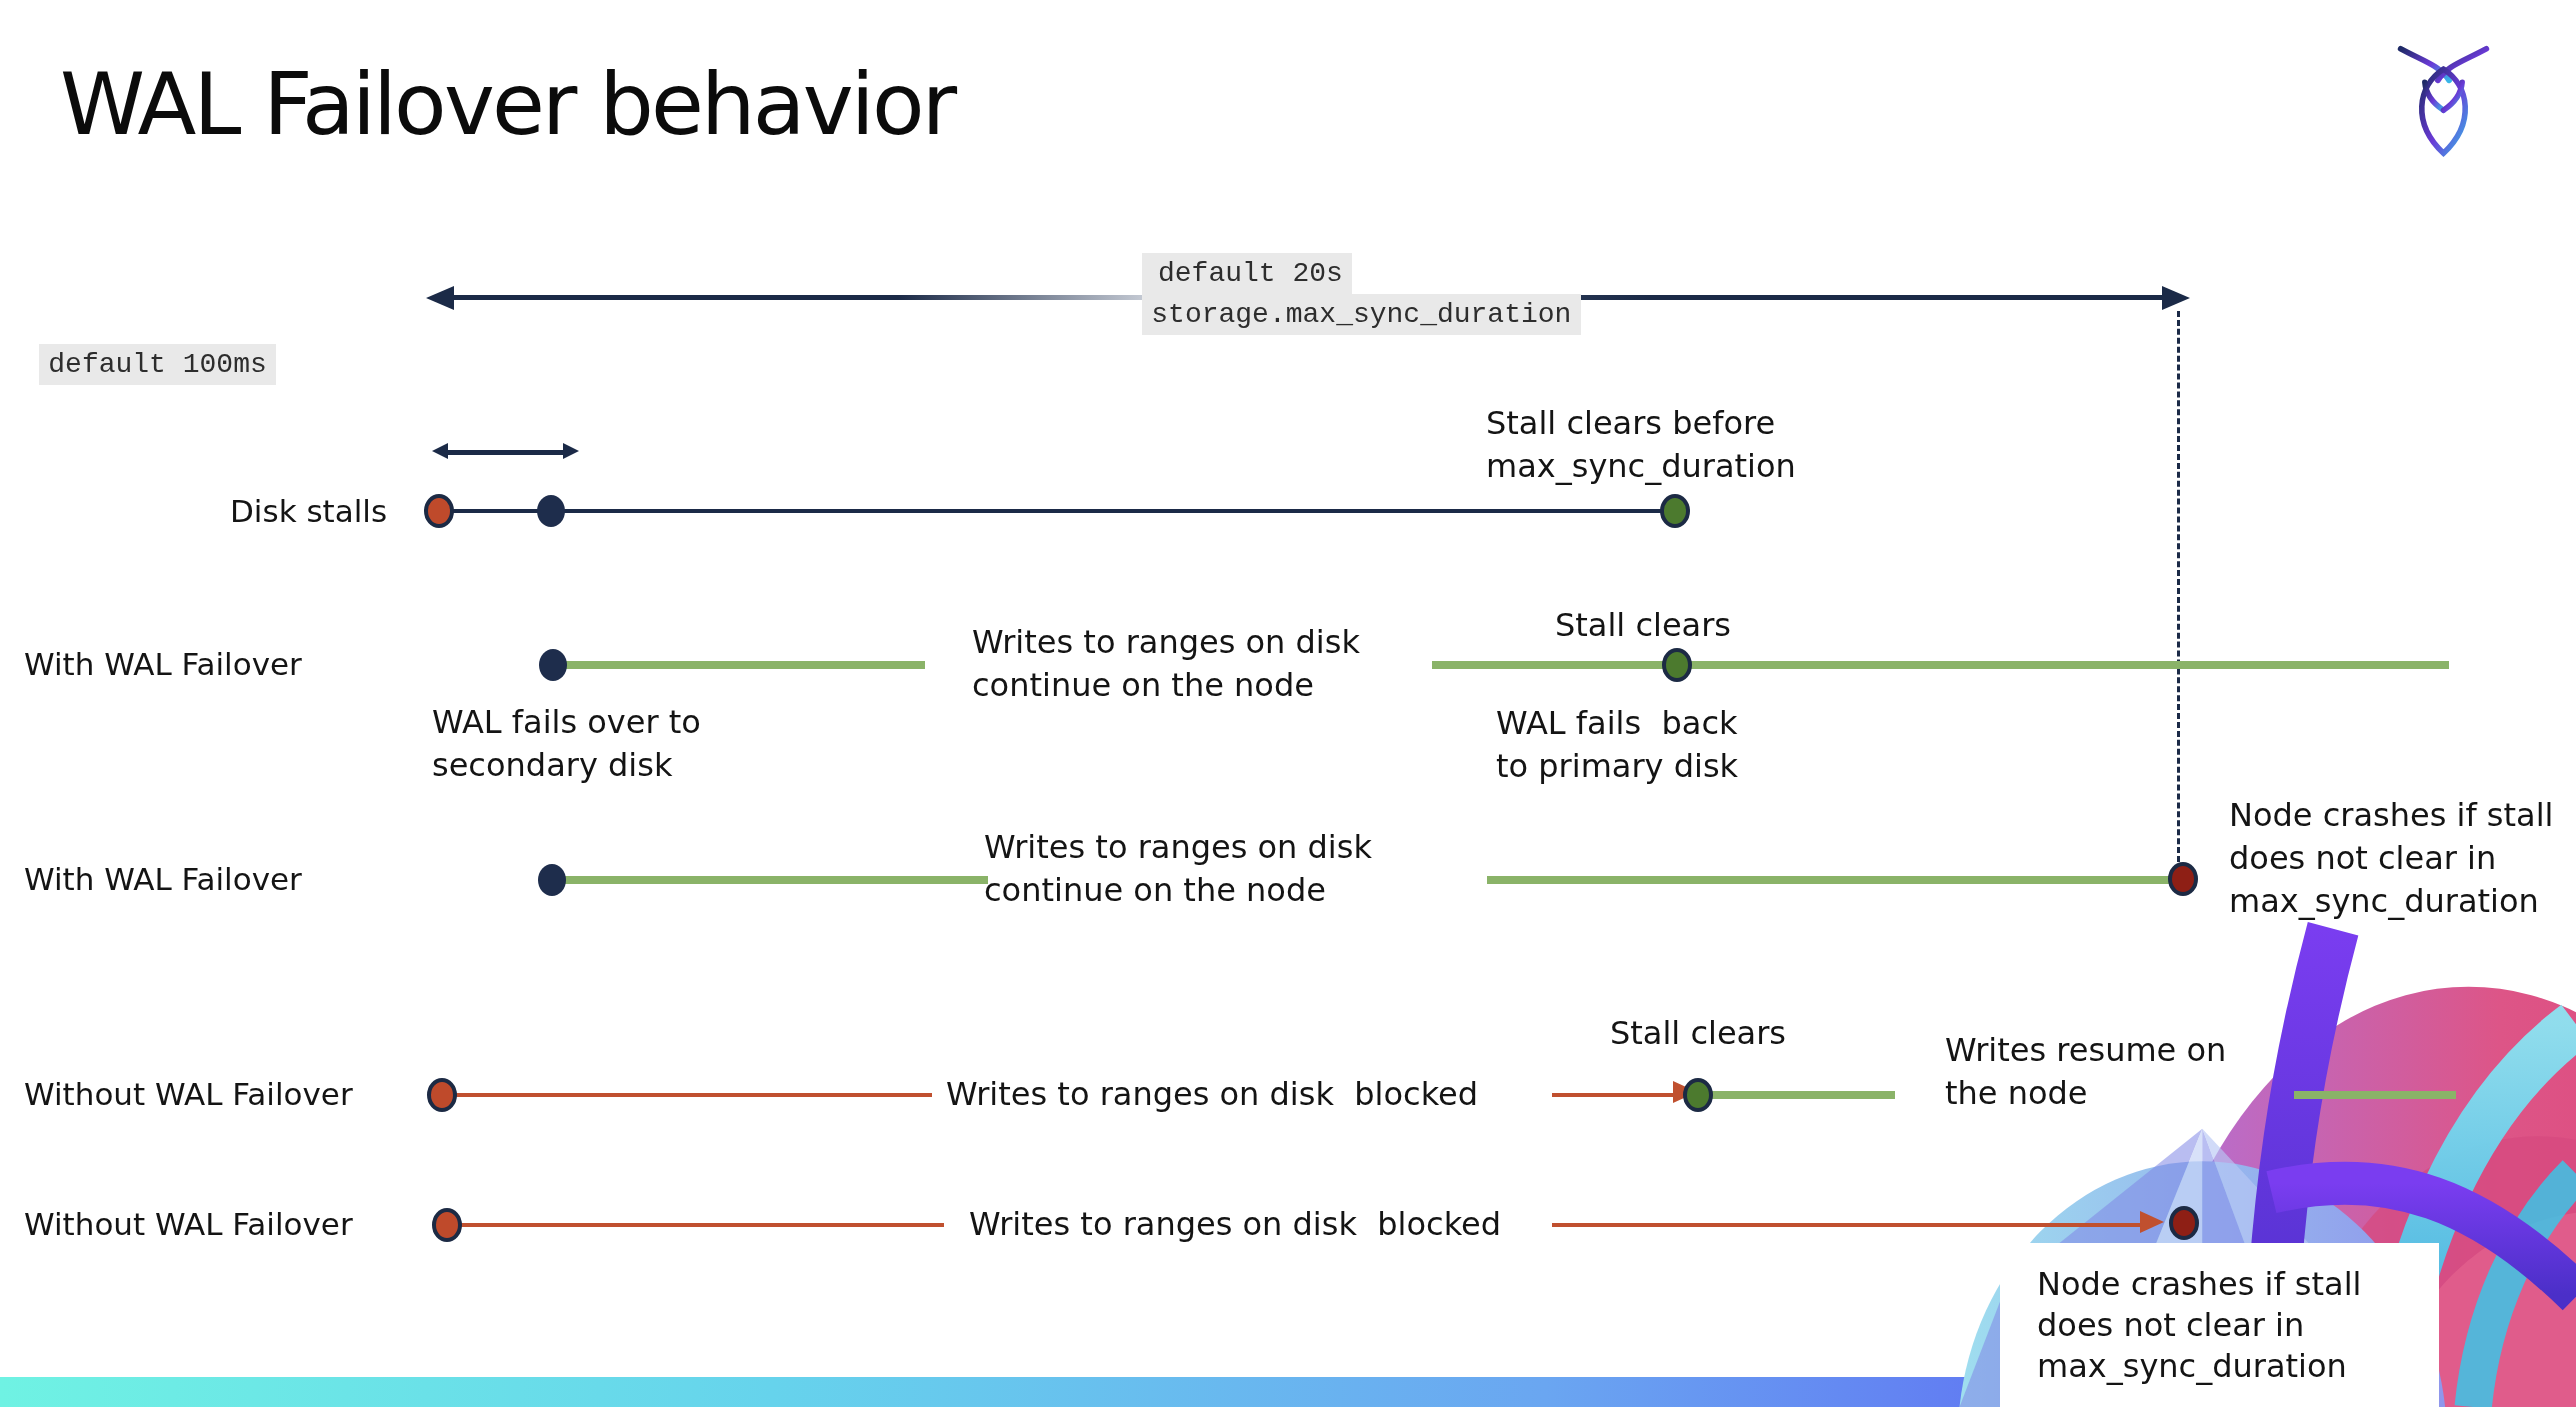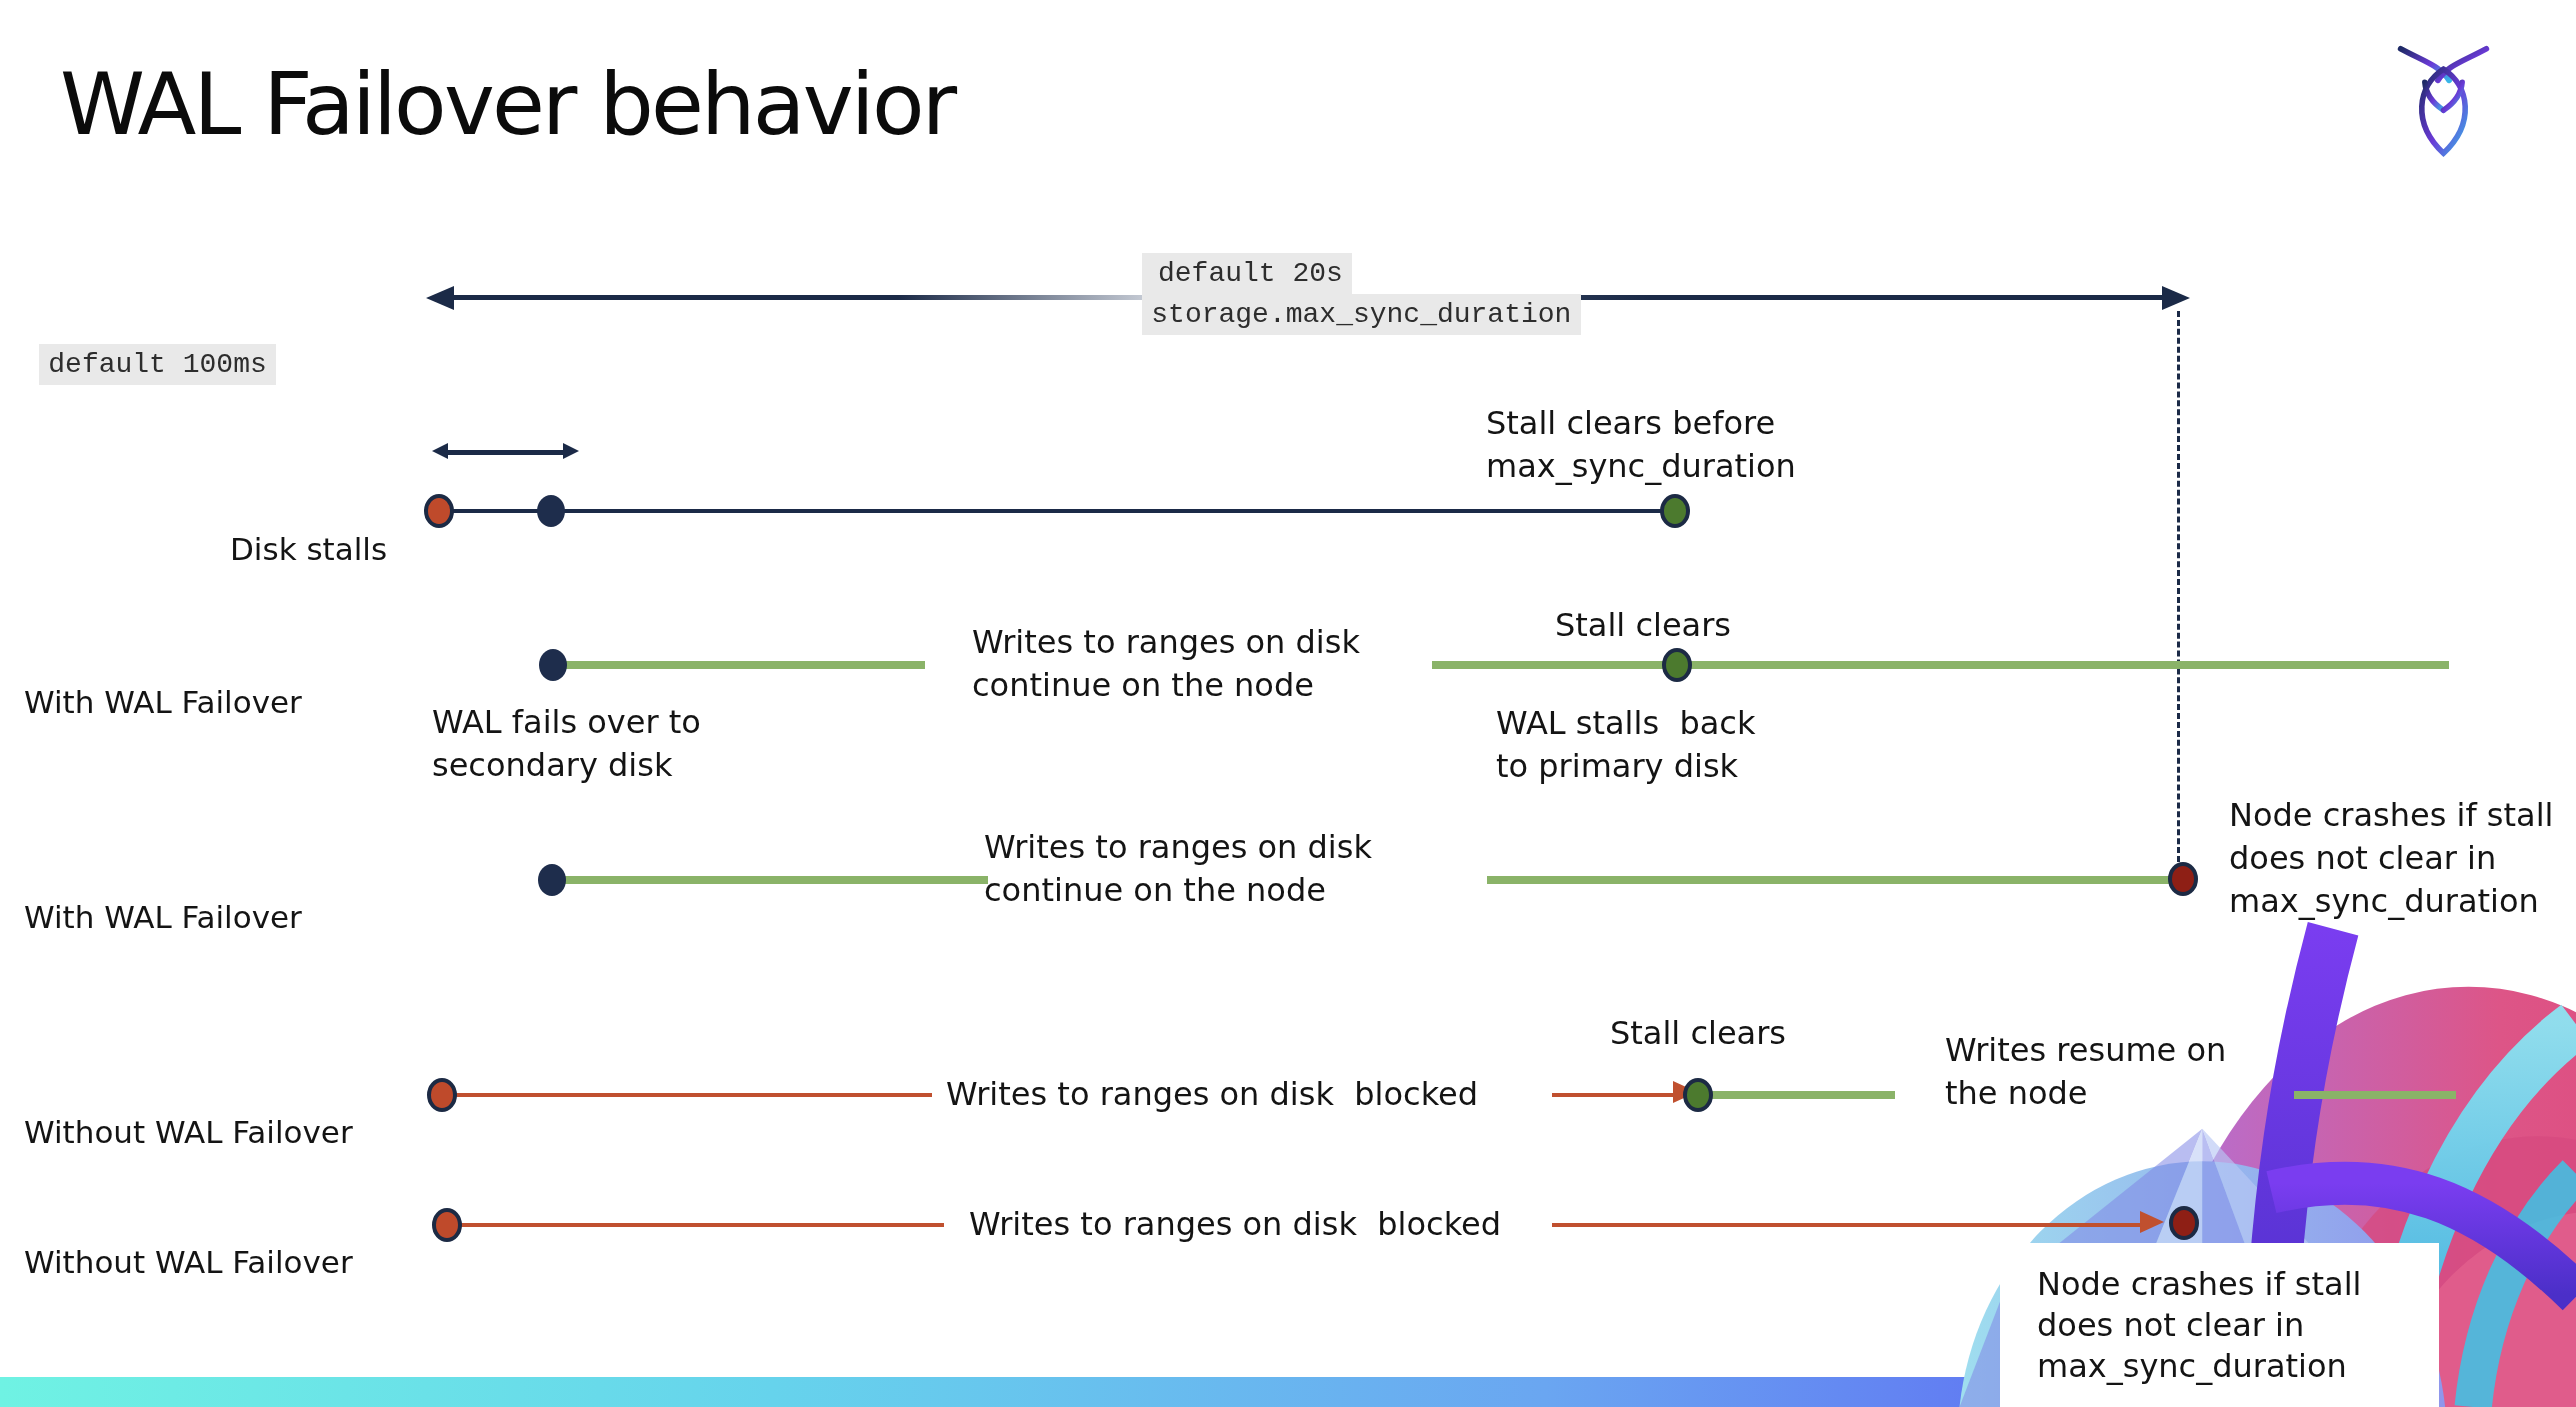--- a/index.html
+++ b/index.html
@@ -6,21 +6,21 @@
   #canvas{position:relative;width:2576px;height:1408px;background:#ffffff;overflow:hidden;
           font-family:"DejaVu Sans","Liberation Sans",sans-serif;color:#141414;}
 
   .title{position:absolute;left:60px;top:54px;font-size:86px;font-weight:400;
          letter-spacing:-2.8px;color:#0b0b0b;white-space:pre;}
 
   .chip{position:absolute;background:#e9e9e9;color:#2d2d2d;
         font-family:"Liberation Mono","DejaVu Sans Mono",monospace;
         font-size:28px;line-height:41px;padding:0 9.3px;white-space:pre;z-index:3;}
 
-  .rowlabel{position:absolute;font-size:31px;line-height:37px;color:#141414;white-space:pre;z-index:6;margin-top:38px;}
+  .rowlabel{position:absolute;font-size:31px;line-height:37px;color:#141414;white-space:pre;z-index:6;}
 
   .callout{position:absolute;font-size:32px;line-height:43px;color:#141414;
            white-space:pre-wrap;z-index:6;}
   .callout.al{text-align:left;}
 
   .hline{position:absolute;z-index:5;}
   .navy{background:#1b2a47;height:3.7px;}
   .green{background:#8ab368;height:7.5px;}
   .red{background:#c0502f;height:3.7px;}
 
@@ -144,21 +144,21 @@
 
   <div class="hline green" style="left:553px;top:661px;width:372px;"></div>
   <div class="hline green" style="left:1432px;top:661px;width:1017px;"></div>
   <div class="dot fill-navy" style="left:539px;top:649px;"></div>
   <div class="dot fill-green" style="left:1662px;top:648px;"></div>
   <div class="callout" style="left:432px;top:701px;width:402px;">WAL fails over to
 secondary disk</div>
   <div class="callout" style="left:972px;top:621px;width:449px;">Writes to ranges on disk
 continue on the node</div>
   <div class="callout" style="left:1555px;top:604px;width:243px;">Stall clears</div>
-  <div class="callout" style="left:1496px;top:702px;width:402px;">WAL stalls  back
+  <div class="callout" style="left:1496px;top:702px;width:402px;">WAL fails  back
 to primary disk</div>
 
   <div class="hline green" style="left:552px;top:876px;width:436px;"></div>
   <div class="hline green" style="left:1487px;top:876px;width:695px;"></div>
   <div class="dot fill-navy" style="left:538px;top:864px;"></div>
   <div class="dot fill-darkred" style="left:2168px;top:862px;"></div>
   <div class="callout" style="left:984px;top:826px;width:449px;">Writes to ranges on disk
 continue on the node</div>
   <div class="callout al" style="left:2229px;top:794px;width:355px;">Node crashes if stall
 does not clear in

